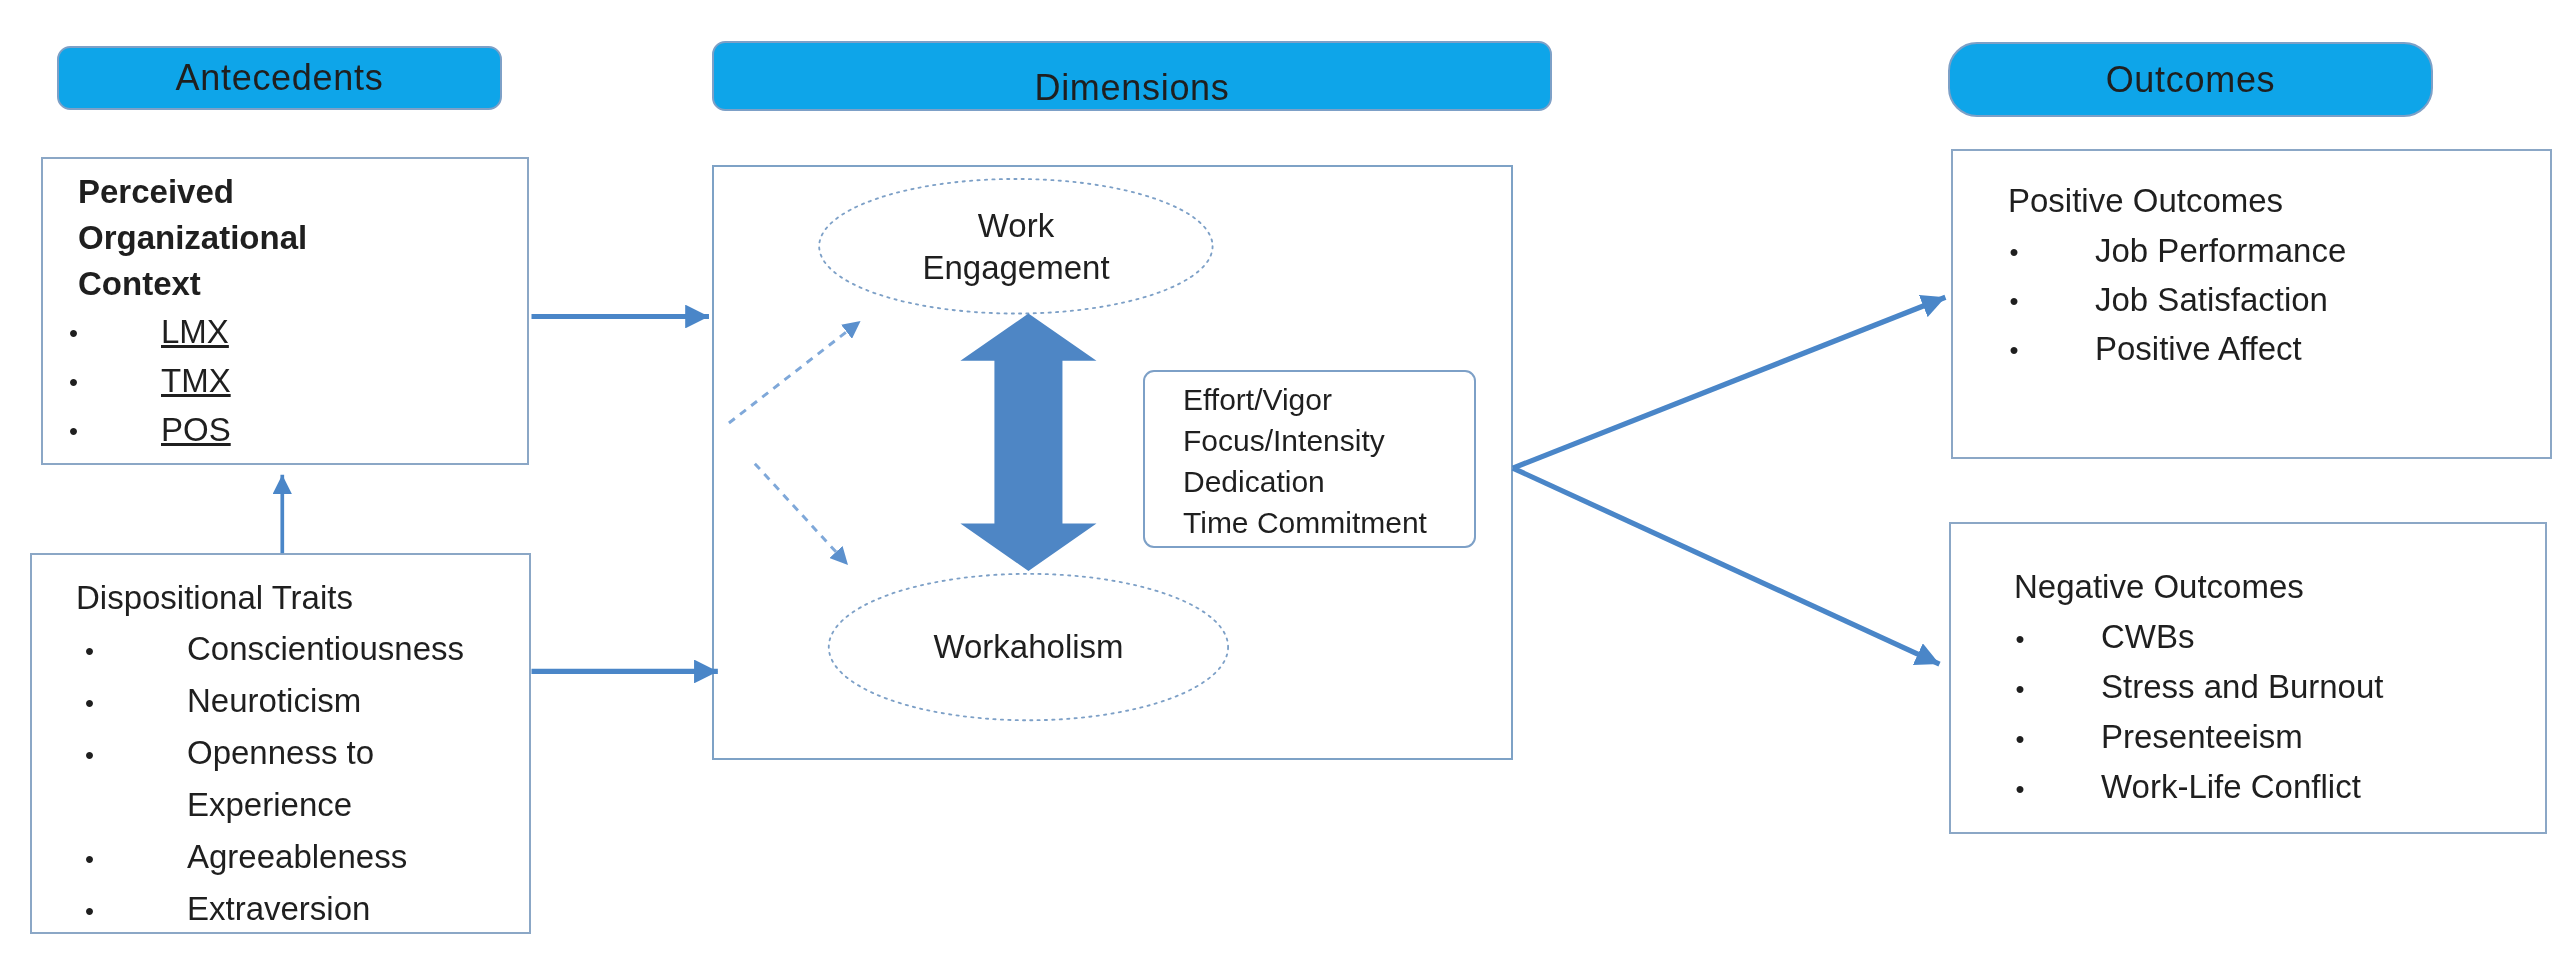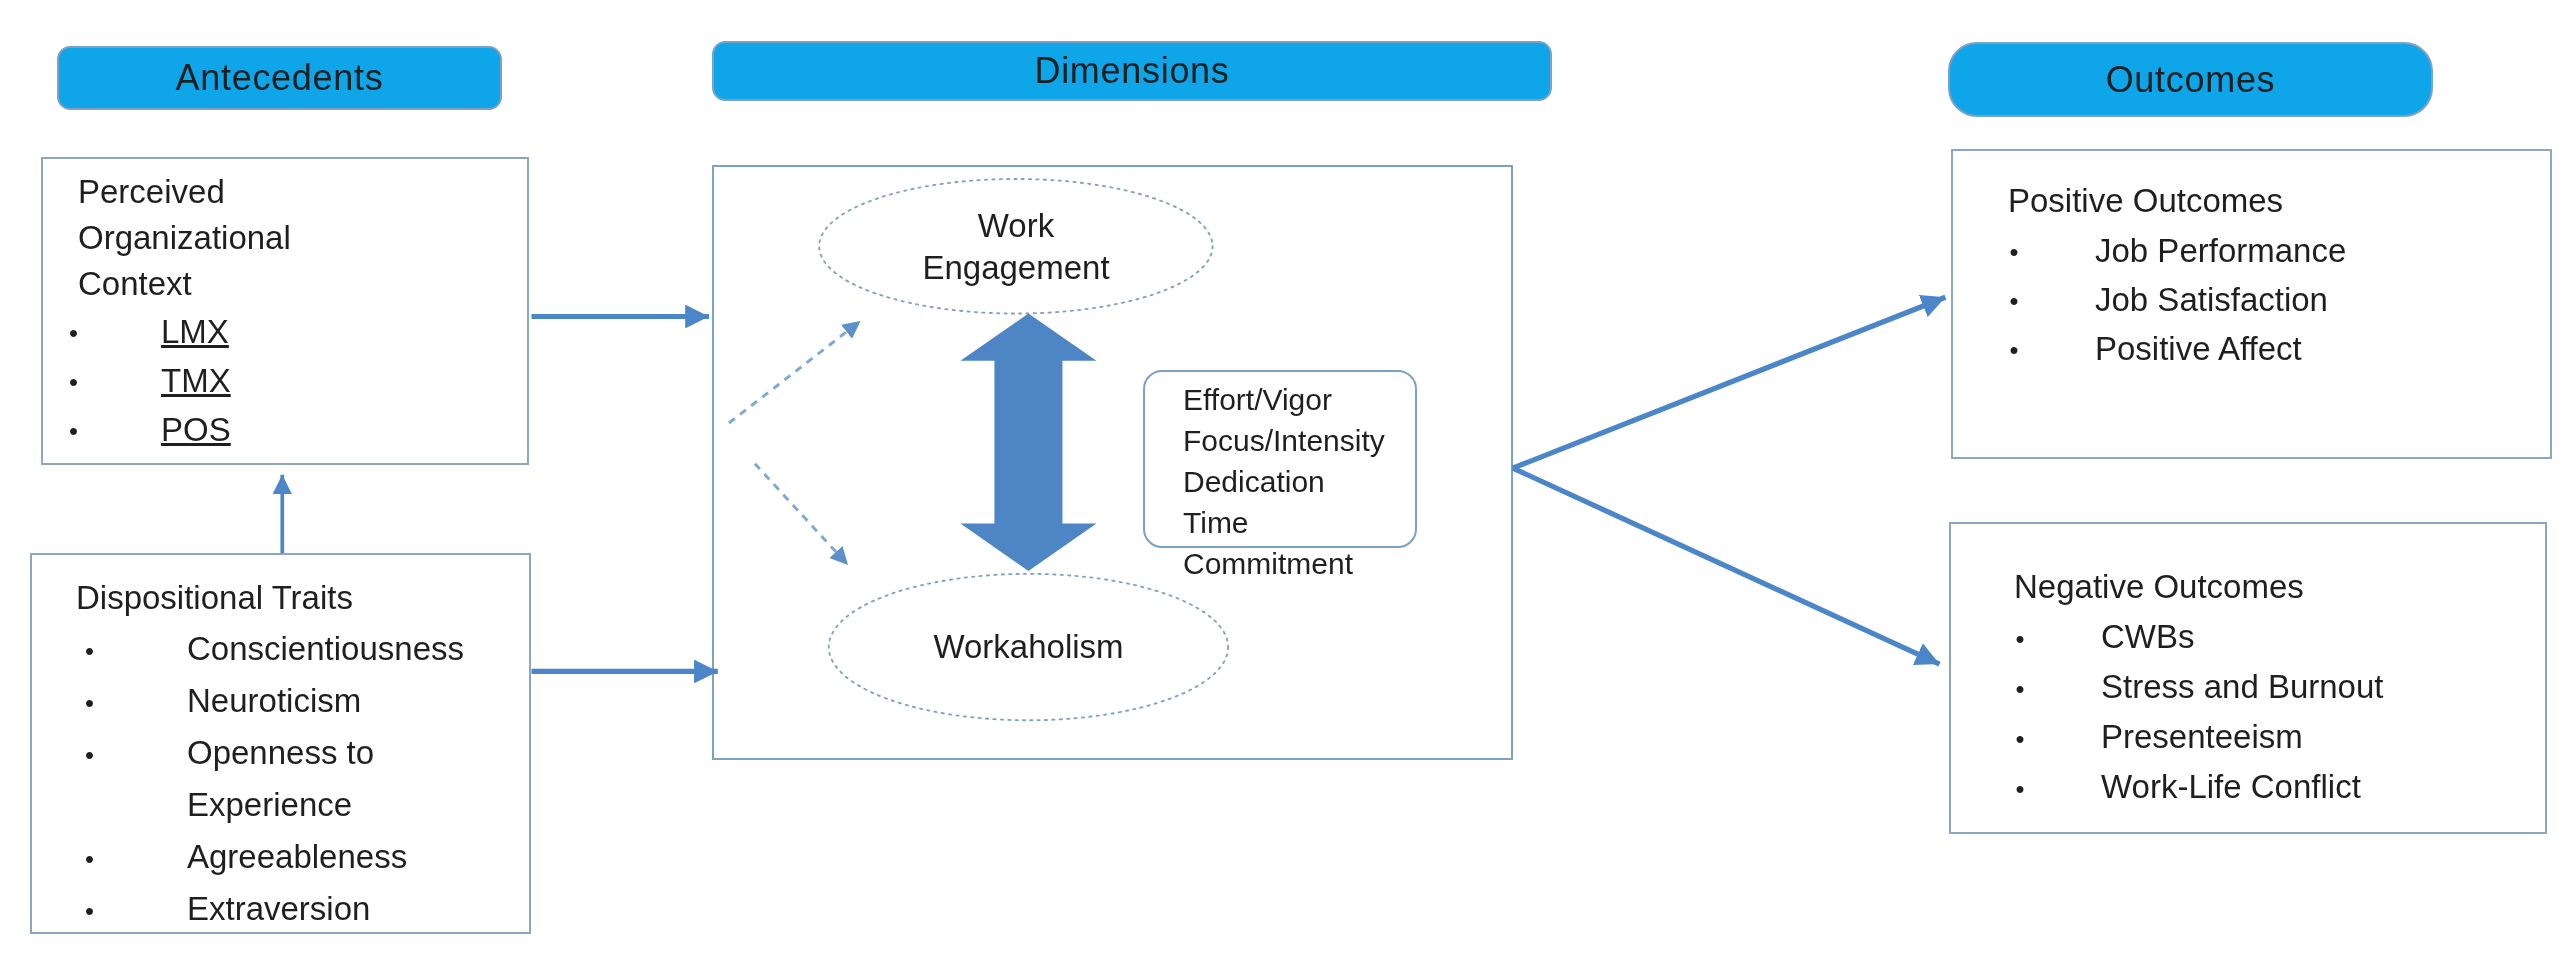--- a/index.html
+++ b/index.html
@@ -22,41 +22,41 @@
     position: absolute;
     background: #0ea5e9;
     border: 2.2px solid #7da0c7;
     border-radius: 13.3px;
     display: flex;
     align-items: center;
     justify-content: center;
     font-size: 36px;
     letter-spacing: 0.7px;
   }
-  .title-line { line-height: 46px; }
+  .title-line { line-height: 46px; font-weight: bold; }
   .box-title { line-height: 50px; }
   ul.blist { list-style: none; }
   .blist li { position: relative; line-height: 49px; }
   .blist li::before {
     content: "\2022";
     position: absolute;
     font-size: 0.78em;
   }
   
   #box-poc { left: 41px; top: 157px; width: 488px; height: 308px; padding: 10.4px 13.3px 0 35px; }
   #box-poc .blist li { padding-left: 83px; text-decoration: underline; }
   #box-poc .blist li::before { left: -9px; top: 1.5px; }
   #box-dt { left: 30px; top: 553px; width: 501px; height: 381px; padding: 18px 11px 0 44px; }
   #box-dt .blist li { padding-left: 111px; line-height: 52px; }
   #box-dt .blist li::before { left: 9px; top: 1.5px; }
   
   #box-central { left: 712px; top: 165px; width: 801px; height: 595px; border-color: #7ea2c6; }
   #box-effort {
-    left: 1143px; top: 370px; width: 274px; height: 178px;
-    border: 2.2px solid #7da0c7; border-radius: 19px;
+    left: 1143px; top: 370px; width: 333px; height: 178px;
+    border: 2.2px solid #7da0c7; border-radius: 11px;
     padding: 7.4px 0 0 38px; font-size: 30px;
   }
   .effort-line { line-height: 41px; }
   .ellipse-label {
     position: absolute;
     display: flex;
     flex-direction: column;
     align-items: center;
     justify-content: center;
     font-size: 33px;
@@ -67,21 +67,21 @@
   #lbl-wk { left: 829px; top: 574px; width: 399px; height: 146px; }
   
   #box-pos { left: 1951px; top: 149px; width: 601px; height: 310px; padding: 25px 13.3px 0 55px; }
   #box-pos .blist li { padding-left: 87px; }
   #box-pos .blist li::before { left: 1.5px; top: 1.5px; }
   #box-neg { left: 1949px; top: 522px; width: 598px; height: 312px; padding: 38px 13.3px 0 63px; }
   #box-neg .blist li { padding-left: 87px; line-height: 50px; }
   #box-neg .blist li::before { left: 1.5px; top: 1.5px; }
   
   #hdr-ant { left: 57px;  top: 46px; width: 445px;  height: 64px; }
-  #hdr-dim { left: 712px; top: 41px; width: 840px; height: 60px; }
+  #hdr-dim { left: 712px; top: 41px; width: 840px; height: 70px; align-items: flex-end; }
   #hdr-out { left: 1948px; top: 42px; width: 485px; height: 75px; border-radius: 29px; }
   #svg-layer { position: absolute; left: 0; top: 0; pointer-events: none; }
 </style>
 </head>
 <body>
 
 <div id="canvas">
 
   <div class="header-box" id="hdr-ant">
     <span>Antecedents</span>

